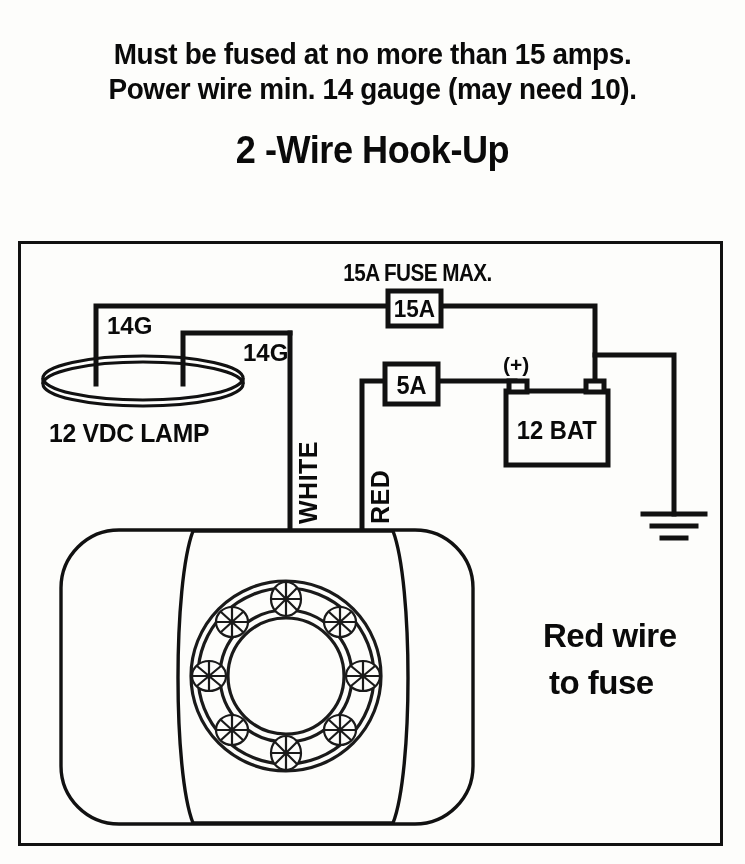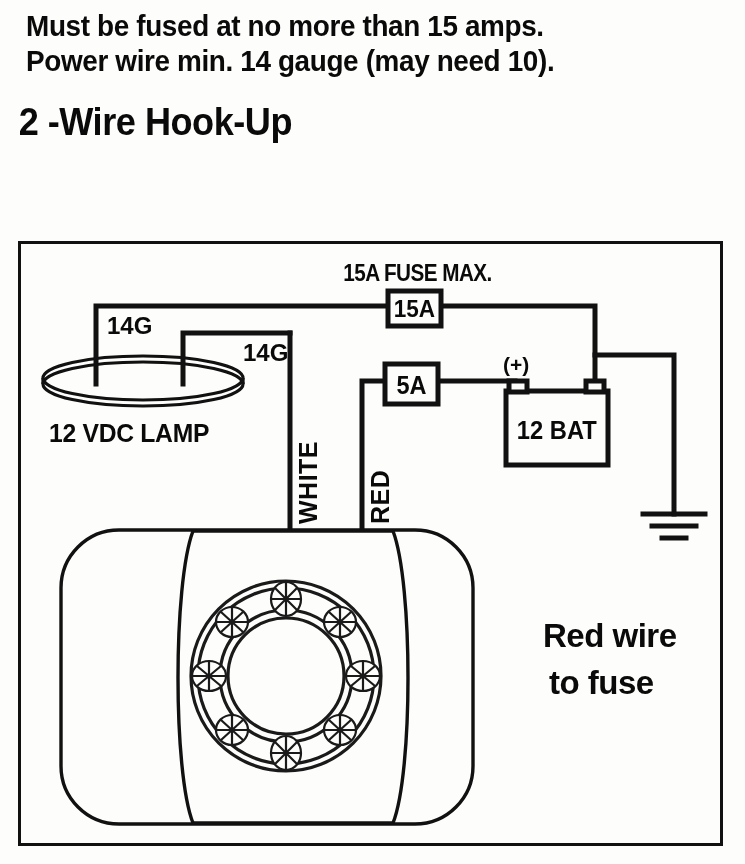--- a/index.html
+++ b/index.html
@@ -16,23 +16,23 @@
     position: relative;
     width: 745px;
     height: 864px;
     background: #fdfdfb;
     overflow: hidden;
   }
   
   #heading {
     position: absolute;
     left: 0;
-    top: 8px;
+    top: 36px;
     width: 745px;
-    text-align: left;
+    text-align: center;
   }
   .warn-line {
     font-family: "Liberation Sans", sans-serif;
     font-weight: bold;
     font-size: 30px;
     line-height: 35px;
     letter-spacing: -0.4px;
     transform: scaleX(0.93);
     white-space: nowrap;
     color: #0a0a0a;

